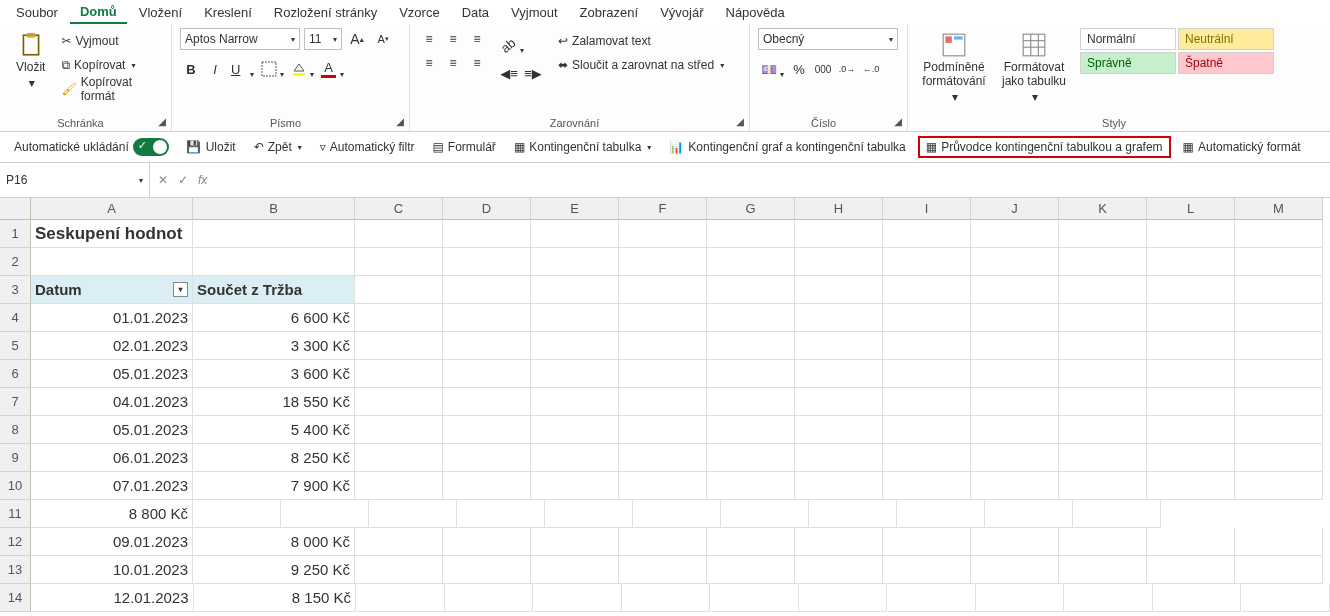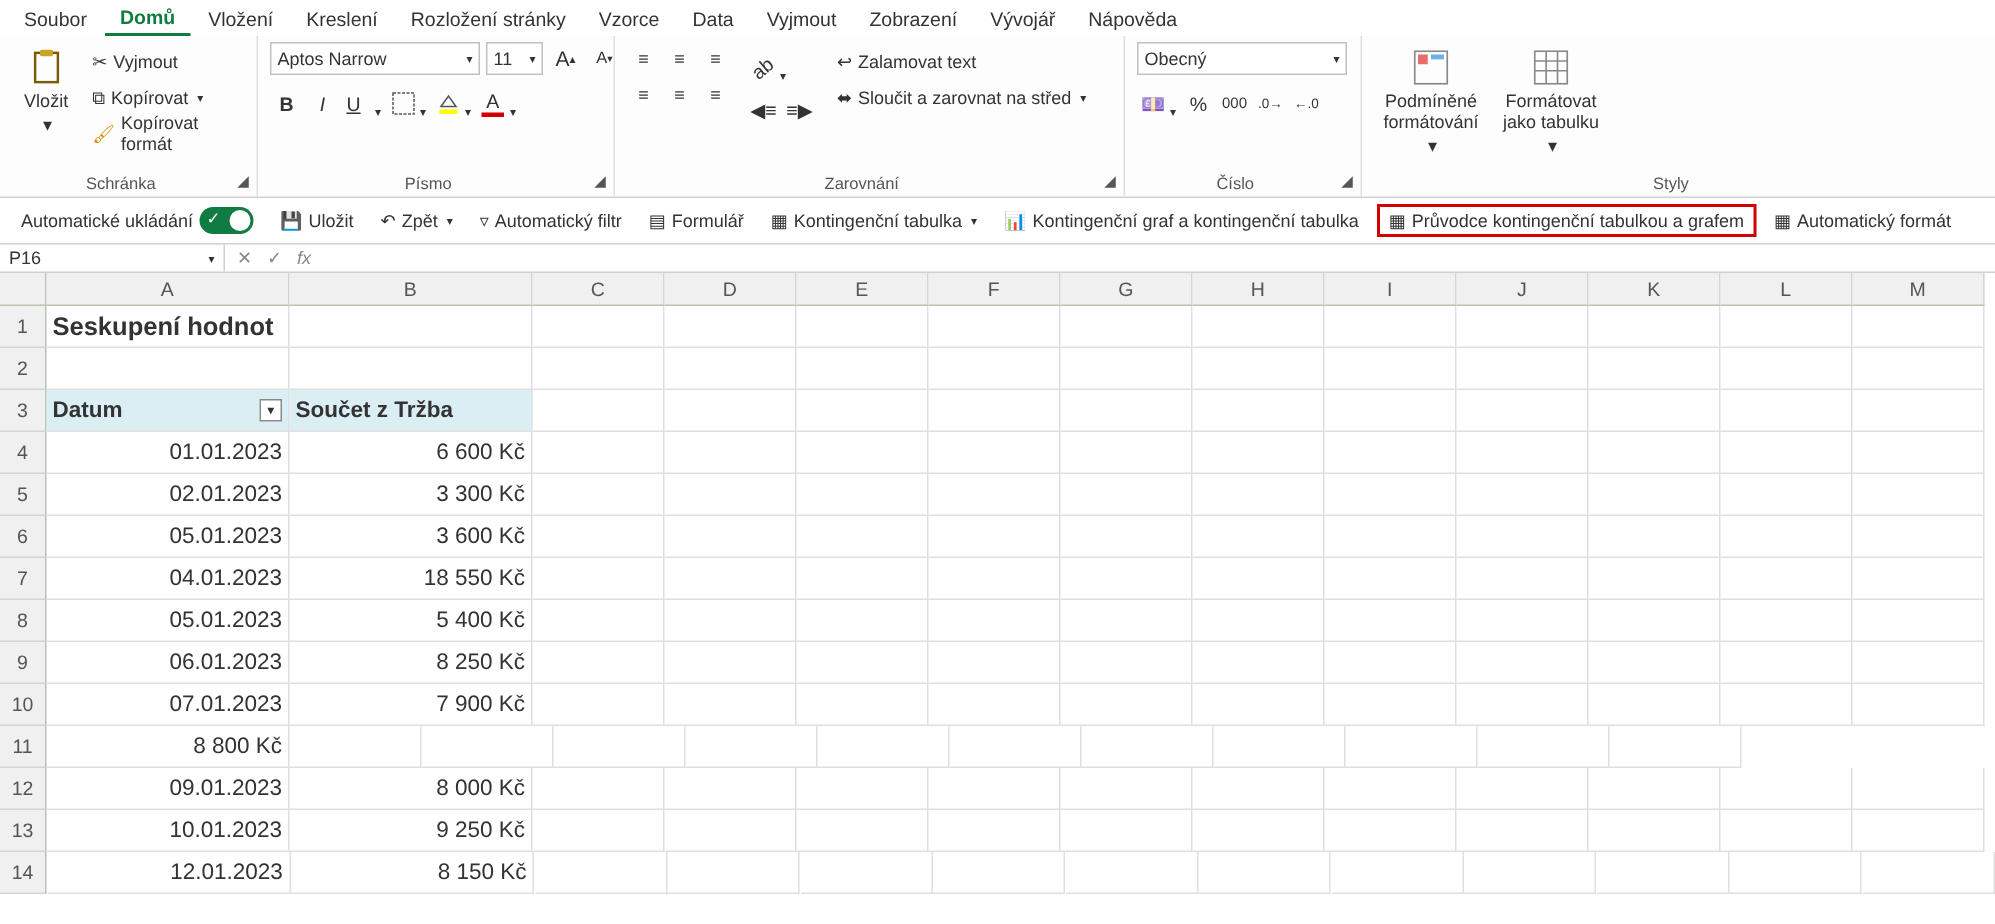--- a/index.html
+++ b/index.html
@@ -20,21 +20,21 @@
   .big-btn { display: flex; flex-direction: column; align-items: center; justify-content: flex-start; padding-top: 4px; width: 50px; cursor: pointer; }
   .big-btn svg, .big-btn .icon-holder { width: 26px; height: 26px; }
   .big-btn span { font-size: 12px; margin-top: 2px; text-align: center; line-height: 14px; }
   .drop { font-size: 8px; margin-left: 2px; }
 
   .stack { display: flex; flex-direction: column; gap: 2px; padding-top: 2px; }
   .row-btn { display: flex; align-items: center; gap: 4px; padding: 1px 4px; cursor: pointer; font-size: 12px; height: 22px; }
 
   .font-row { display: flex; align-items: center; gap: 4px; }
   .select-box { border: 1px solid #c0c0c0; background: #fff; display: flex; align-items: center; justify-content: space-between; padding: 0 4px; height: 22px; font-size: 12px; }
-  .font-name { width: 140px; }
+  .font-name { width: 120px; }
   .font-size { width: 38px; }
   .fmt-row { display: flex; gap: 2px; margin-top: 4px; }
   .fmt-btn { width: 22px; height: 22px; display: flex; align-items: center; justify-content: center; cursor: pointer; font-size: 13px; }
   .fmt-btn.drop-arrow { width: 28px; justify-content: flex-start; padding-left: 3px; position: relative; }
   .fmt-btn.drop-arrow::after { content: "▾"; font-size: 8px; position: absolute; right: 2px; bottom: 1px; }
   .underline-red { border-bottom: 3px solid #d20000; width: 15px; text-align: center; line-height: 15px; }
 
   .align-grid { display: grid; grid-template-columns: repeat(3, 22px); grid-template-rows: repeat(2, 22px); gap: 2px; }
   .align-cell { display: flex; align-items: center; justify-content: center; cursor: pointer; }
 
@@ -46,21 +46,21 @@
 
   
   .qat { display: flex; align-items: center; height: 30px; padding: 0 8px; gap: 6px; }
   .qat-item { display: flex; align-items: center; gap: 4px; padding: 2px 6px; font-size: 12px; cursor: pointer; }
   .toggle { width: 36px; height: 18px; background: #107c41; border-radius: 9px; position: relative; }
   .toggle::after { content: ""; position: absolute; right: 2px; top: 2px; width: 14px; height: 14px; background: #fff; border-radius: 50%; }
   .toggle::before { content: "✓"; position: absolute; left: 5px; top: 1px; color: #fff; font-size: 11px; }
   .highlight-box { border: 2px solid #d20000; padding: 2px 6px; }
 
   
-  .formula-row { display: flex; align-items: center; height: 20px; border-top: 1px solid #d0d0d0; border-bottom: 1px solid #d0d0d0; }
+  .formula-row { display: flex; align-items: center; height: 36px; border-top: 1px solid #d0d0d0; border-bottom: 1px solid #d0d0d0; }
   .name-box { width: 150px; border-right: 1px solid #d0d0d0; display: flex; align-items: center; justify-content: space-between; padding: 0 6px; height: 100%; }
   .fx-buttons { display: flex; align-items: center; gap: 2px; padding: 0 4px; color: #888; }
   .fx-btn { width: 18px; text-align: center; }
   .fx-label { font-style: italic; margin-left: 4px; }
   .formula-input { flex: 1; padding: 0 4px; }
   .corner { width: 31px; height: 22px; background: #f0f0f0; border-right: 1px solid #b7c6b0; border-bottom: 1px solid #b7c6b0; }
   .col-headers { display: flex; }
   .col-h { height: 22px; background: #f0f0f0; border-right: 1px solid #d4d4d4; border-bottom: 1px solid #b7c6b0; display: flex; align-items: center; justify-content: center; color: #555; font-size: 13px; }
   .row-h { width: 31px; background: #f0f0f0; border-right: 1px solid #b7c6b0; border-bottom: 1px solid #d4d4d4; display: flex; align-items: center; justify-content: center; color: #555; font-size: 13px; }
   .grid-row { display: flex; }
@@ -233,20 +233,26 @@
       <div class="big-btn" style="width:76px">
         <svg class="icon-holder" viewBox="0 0 24 24">
             <rect x="2" y="2" width="20" height="20" fill="none" stroke="#888"></rect>
             <line x1="2" y1="8" x2="22" y2="8" stroke="#888"></line>
             <line x1="2" y1="14" x2="22" y2="14" stroke="#888"></line>
             <line x1="9" y1="2" x2="9" y2="22" stroke="#888"></line>
             <line x1="16" y1="2" x2="16" y2="22" stroke="#888"></line>
           </svg>
         <span>Formátovat jako tabulku</span>
           <span class="drop">▾</span>
+      </div>
+      <div style="display:grid;grid-template-columns:repeat(2,96px);gap:2px;margin-left:4px">
+        <div class="style-box style-normal">Normální</div>
+        <div class="style-box style-neutral">Neutrální</div>
+        <div class="style-box style-good">Správně</div>
+        <div class="style-box style-bad">Špatně</div>
       </div>
     </div>
     <div class="group-label">Styly</div>
   </div>
 </div>
 
 <div class="qat">
   <div class="qat-item">
     <span>Automatické ukládání</span>
     <div class="toggle"></div>

